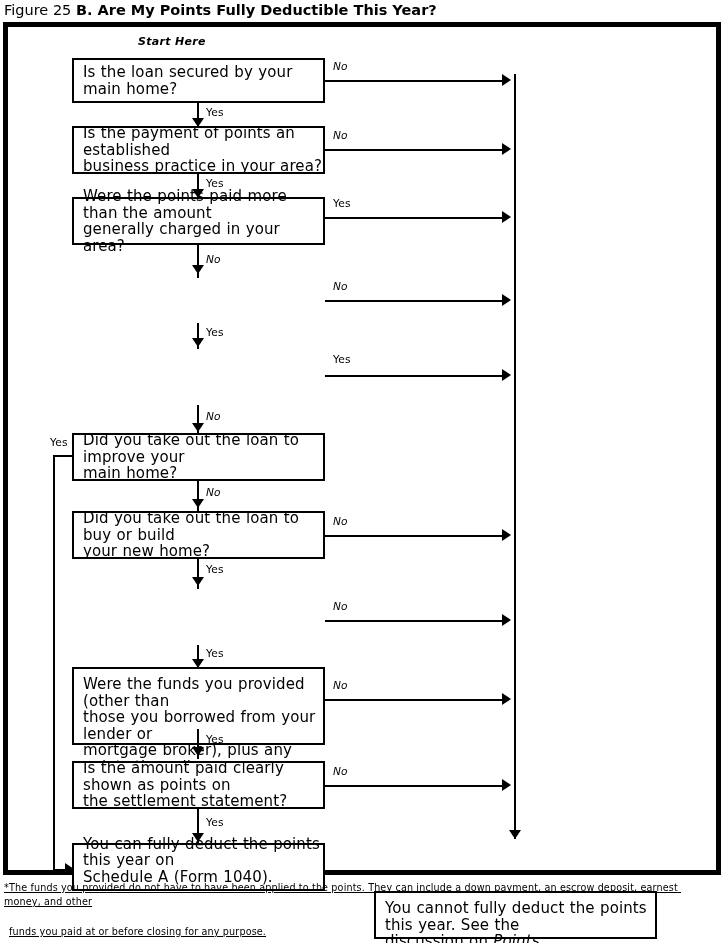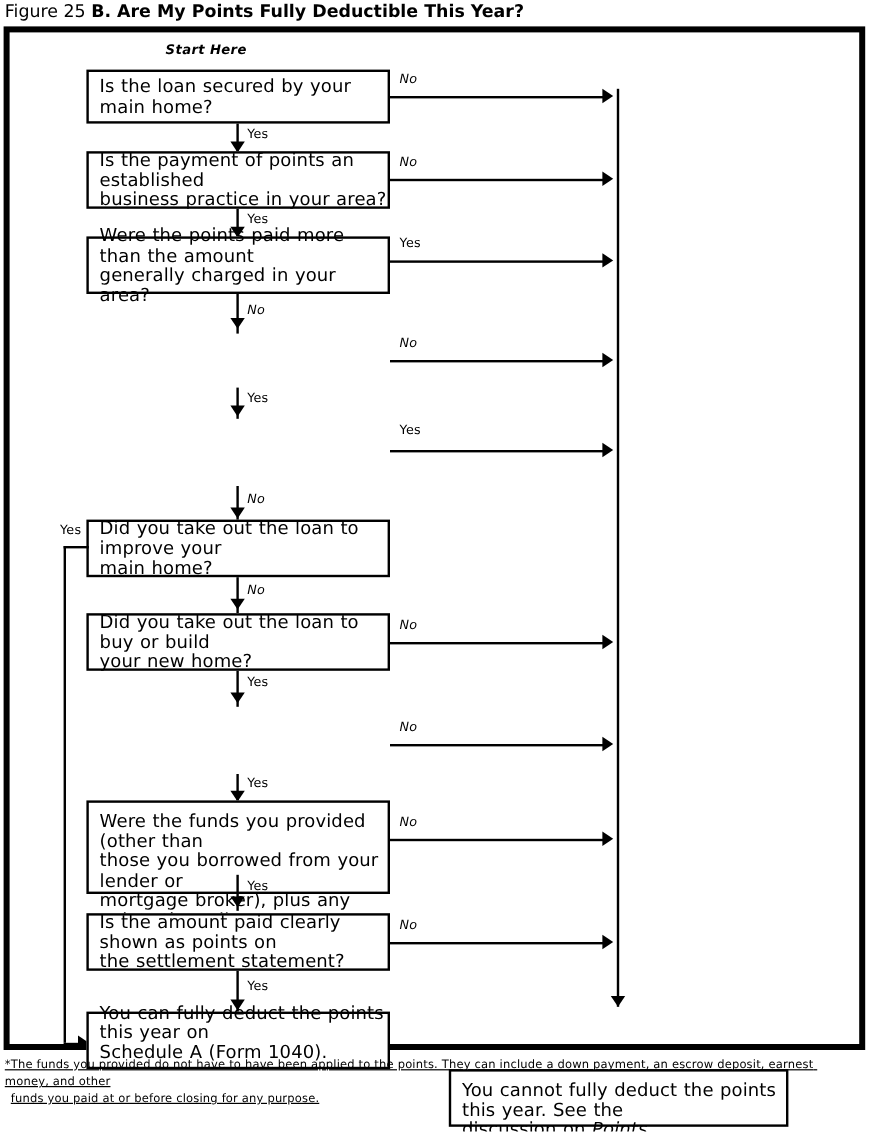--- a/index.html
+++ b/index.html
@@ -117,21 +117,21 @@
   #footnote {
     position: absolute;
     left: 4px;
     top: 881px;
     width: 712px;
     font-size: 9.6px;
     line-height: 14px;
     letter-spacing: 0.15px;
   }
   #footnote .fn-line { white-space: pre-wrap; text-decoration: underline; }
-  #footnote .fn-line.second { padding-left: 5px; }
+  #footnote .fn-line.second { padding-left: 5px; margin-top: 16px; }
   .ital { font-style: italic; }
 </style>
 </head>
 <body>
 
 <div id="figure-title">
   <span class="tnum">Figure 25</span>
   <span class="tbold">B. Are My Points Fully Deductible This Year?</span>
 </div>
 

